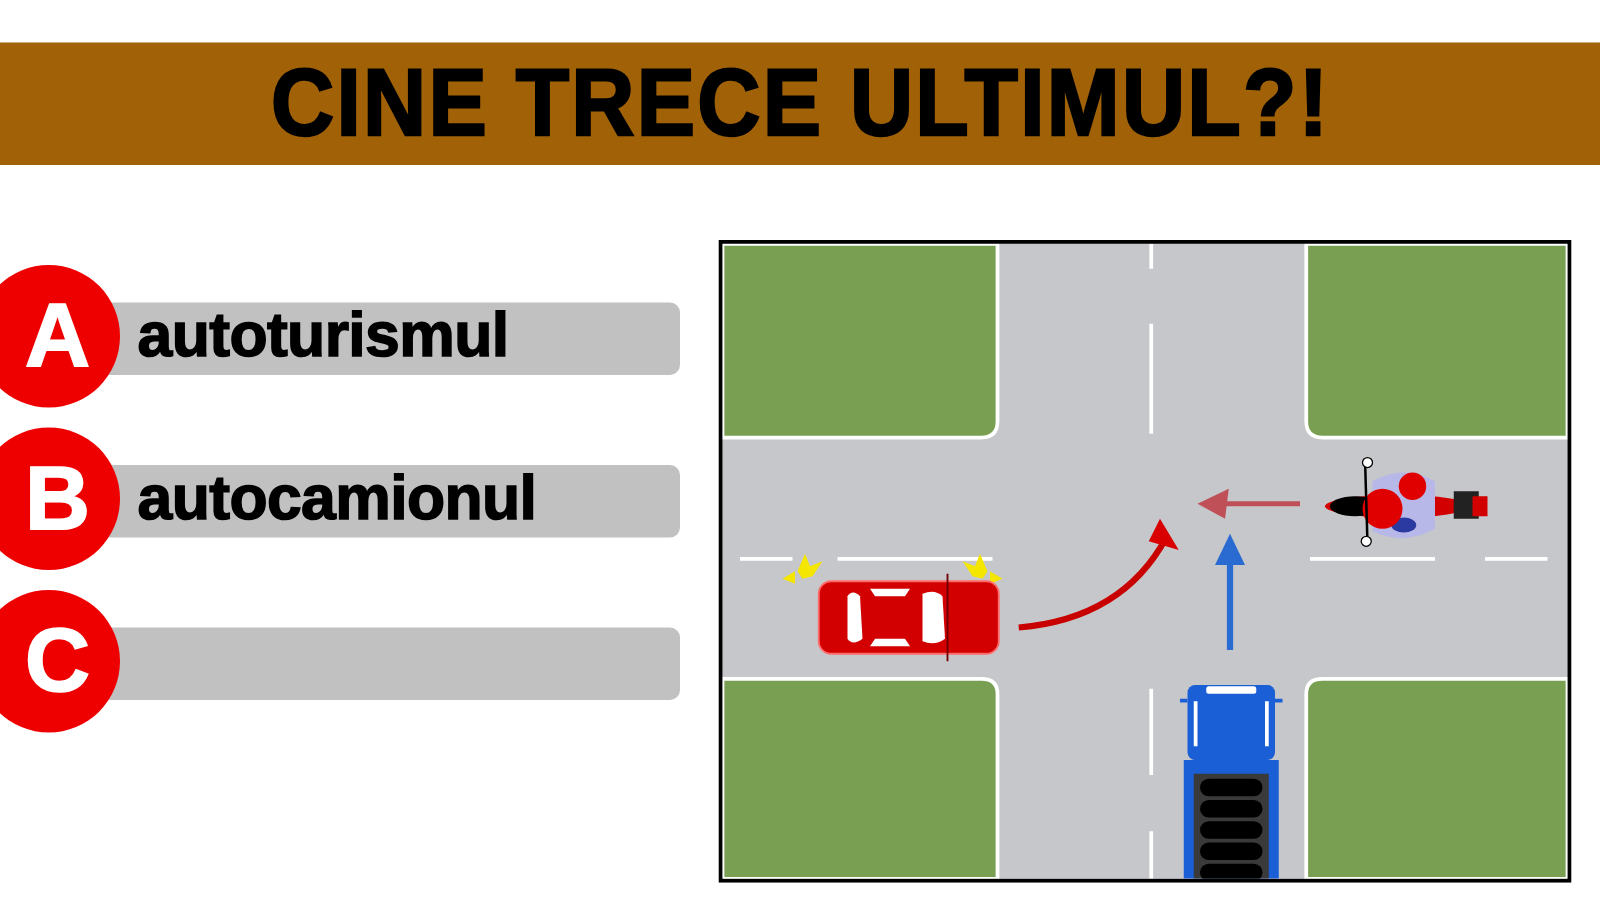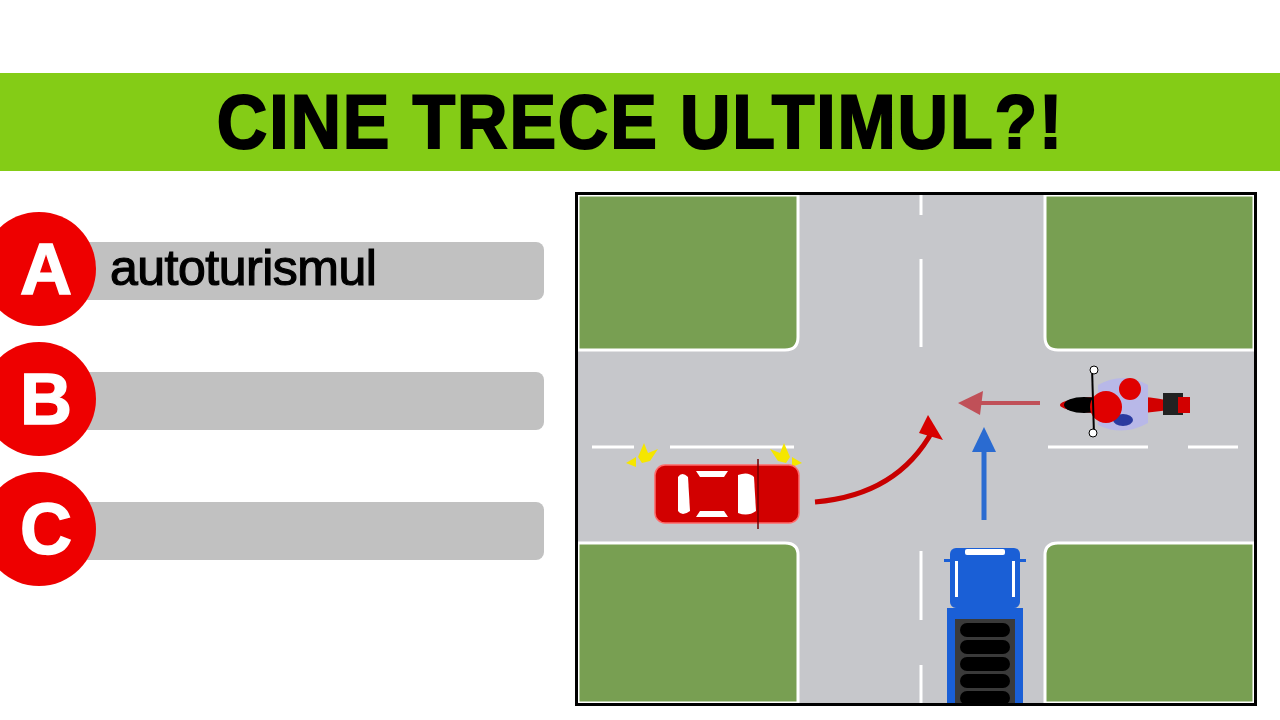--- a/index.html
+++ b/index.html
@@ -1,28 +1,28 @@
 <!DOCTYPE html>
 <html><head>
 <meta charset="utf-8">
 <style>
   html, body { margin:0; padding:0; }
   body { width:1280px; height:720px; background:#ffffff; position:relative; overflow:hidden;
          font-family:"Liberation Sans", "DejaVu Sans", sans-serif; }
-  .banner { position:absolute; left:0; top:34px; width:1280px; height:98px; background:#84cc16;
-            display:flex; align-items:center; justify-content:center;margin-top:39px; }
+  .banner { position:absolute; left:0; top:34px; width:1280px; height:98px; background:#a16207;
+            display:flex; align-items:center; justify-content:center; }
   .banner-title { font-family:"Liberation Sans", sans-serif; font-weight:900; font-size:76px; color:#000;
                   letter-spacing:2px; transform:scaleX(0.92); line-height:1; -webkit-text-stroke:2px #000; }
   .option { position:absolute; left:0; width:560px; height:110px; }
   .opt-bar { position:absolute; left:80px; top:30px; width:464px; height:58px; background:#c1c1c1; border-radius:8px; }
   .opt-circle { position:absolute; left:-18px; top:0; width:114px; height:114px; border-radius:50%;
                 background:#ee0000; display:flex; align-items:center; justify-content:center; }
   .opt-letter { color:#ffffff; font-weight:700; font-size:72px; line-height:1; margin-left:14px;
                 -webkit-text-stroke:1.5px #fff; }
-  .opt-text { position:absolute; left:110px; top:26px; font-weight:400; font-size:50px; color:#000;
+  .opt-text { position:absolute; left:110px; top:26px; font-weight:700; font-size:50px; color:#000;
               line-height:60px; -webkit-text-stroke:1.2px #000; letter-spacing:-0.5px; }
   .scene { position:absolute; left:575px; top:192px; width:682px; height:514px; border:3px solid #000;
            box-sizing:border-box; background:#c6c7cb; overflow:hidden; }
 </style>
 </head>
 <body>
 
 <div class="banner">
   <div class="banner-title">CINE TRECE ULTIMUL?!</div>
 </div>
@@ -33,20 +33,21 @@
     <span class="opt-letter">A</span>
   </div>
   <div class="opt-text">autoturismul</div>
 </div>
 
 <div class="option" style="top:342px">
   <div class="opt-bar"></div>
   <div class="opt-circle">
     <span class="opt-letter">B</span>
   </div>
+  <div class="opt-text">autocamionul</div>
 </div>
 
 <div class="option" style="top:472px">
   <div class="opt-bar"></div>
   <div class="opt-circle">
     <span class="opt-letter">C</span>
   </div>
 </div>
 
 <div class="scene">

